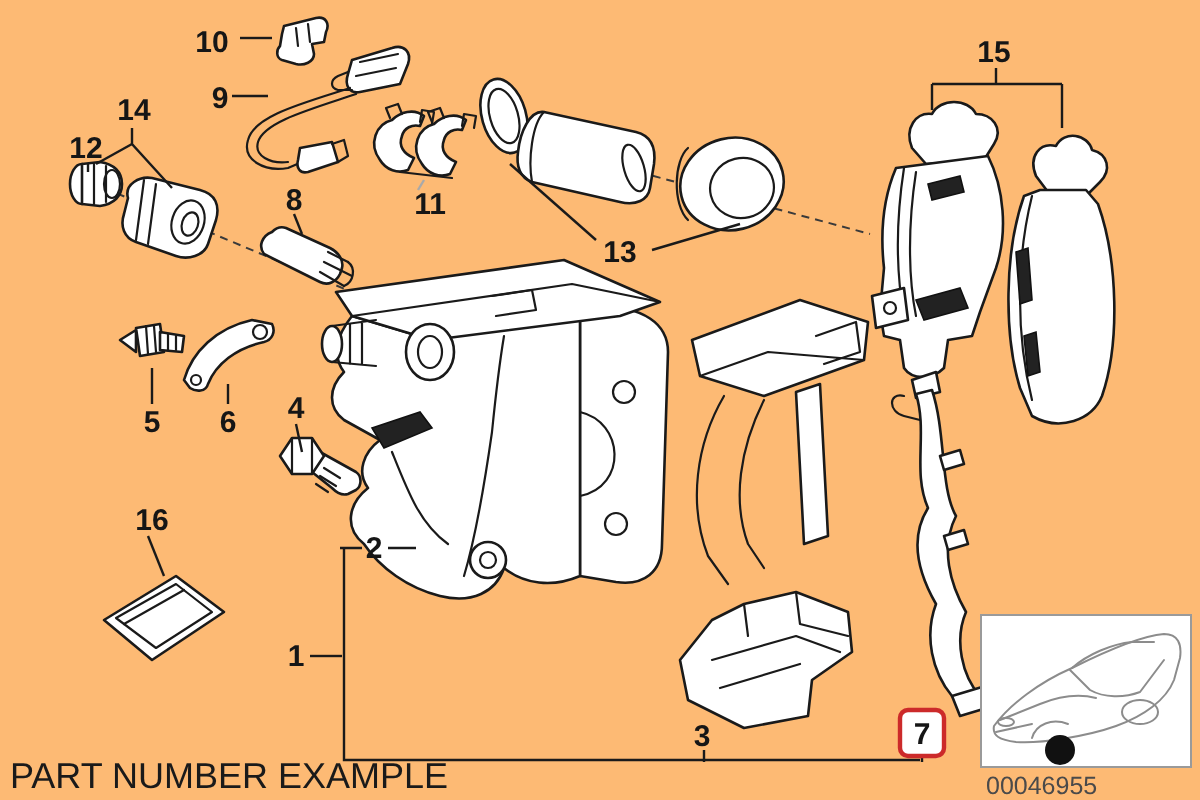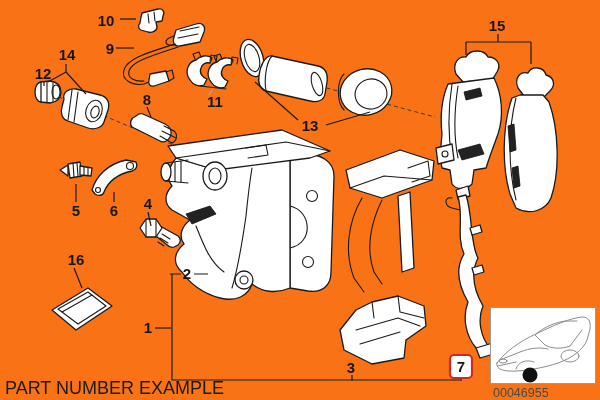--- a/index.html
+++ b/index.html
@@ -1,16 +1,16 @@
 <!DOCTYPE html>
 <html><head>
 <meta charset="utf-8">
 <style>
   html,body{margin:0;padding:0;background:#ffffff;}
-  .stage{position:relative;width:600px;height:400px;background:#f97316;overflow:hidden;
+  .stage{position:relative;width:600px;height:400px;background:#fdba74;overflow:hidden;
          font-family:"Liberation Sans",sans-serif;}
   svg{display:block;}
   svg text{font-family:"Liberation Sans","DejaVu Sans",sans-serif;}
   .callout{font-size:15px;font-weight:bold;fill:#161616;}
   .part{stroke:#1a1a1a;stroke-width:1.3;fill:#ffffff;stroke-linejoin:round;stroke-linecap:round;}
   .partline{stroke:#1a1a1a;stroke-width:1.1;fill:none;stroke-linejoin:round;stroke-linecap:round;}
   .dark{fill:#222;stroke:#111;stroke-width:0.8;}
   .leader{stroke:#1a1a1a;stroke-width:1.2;fill:none;}
   .axis{stroke:#3a3a3a;stroke-width:1;fill:none;stroke-dasharray:4 3;}
   .carline{stroke:#8c8c8c;stroke-width:1;fill:none;stroke-linejoin:round;stroke-linecap:round;}

